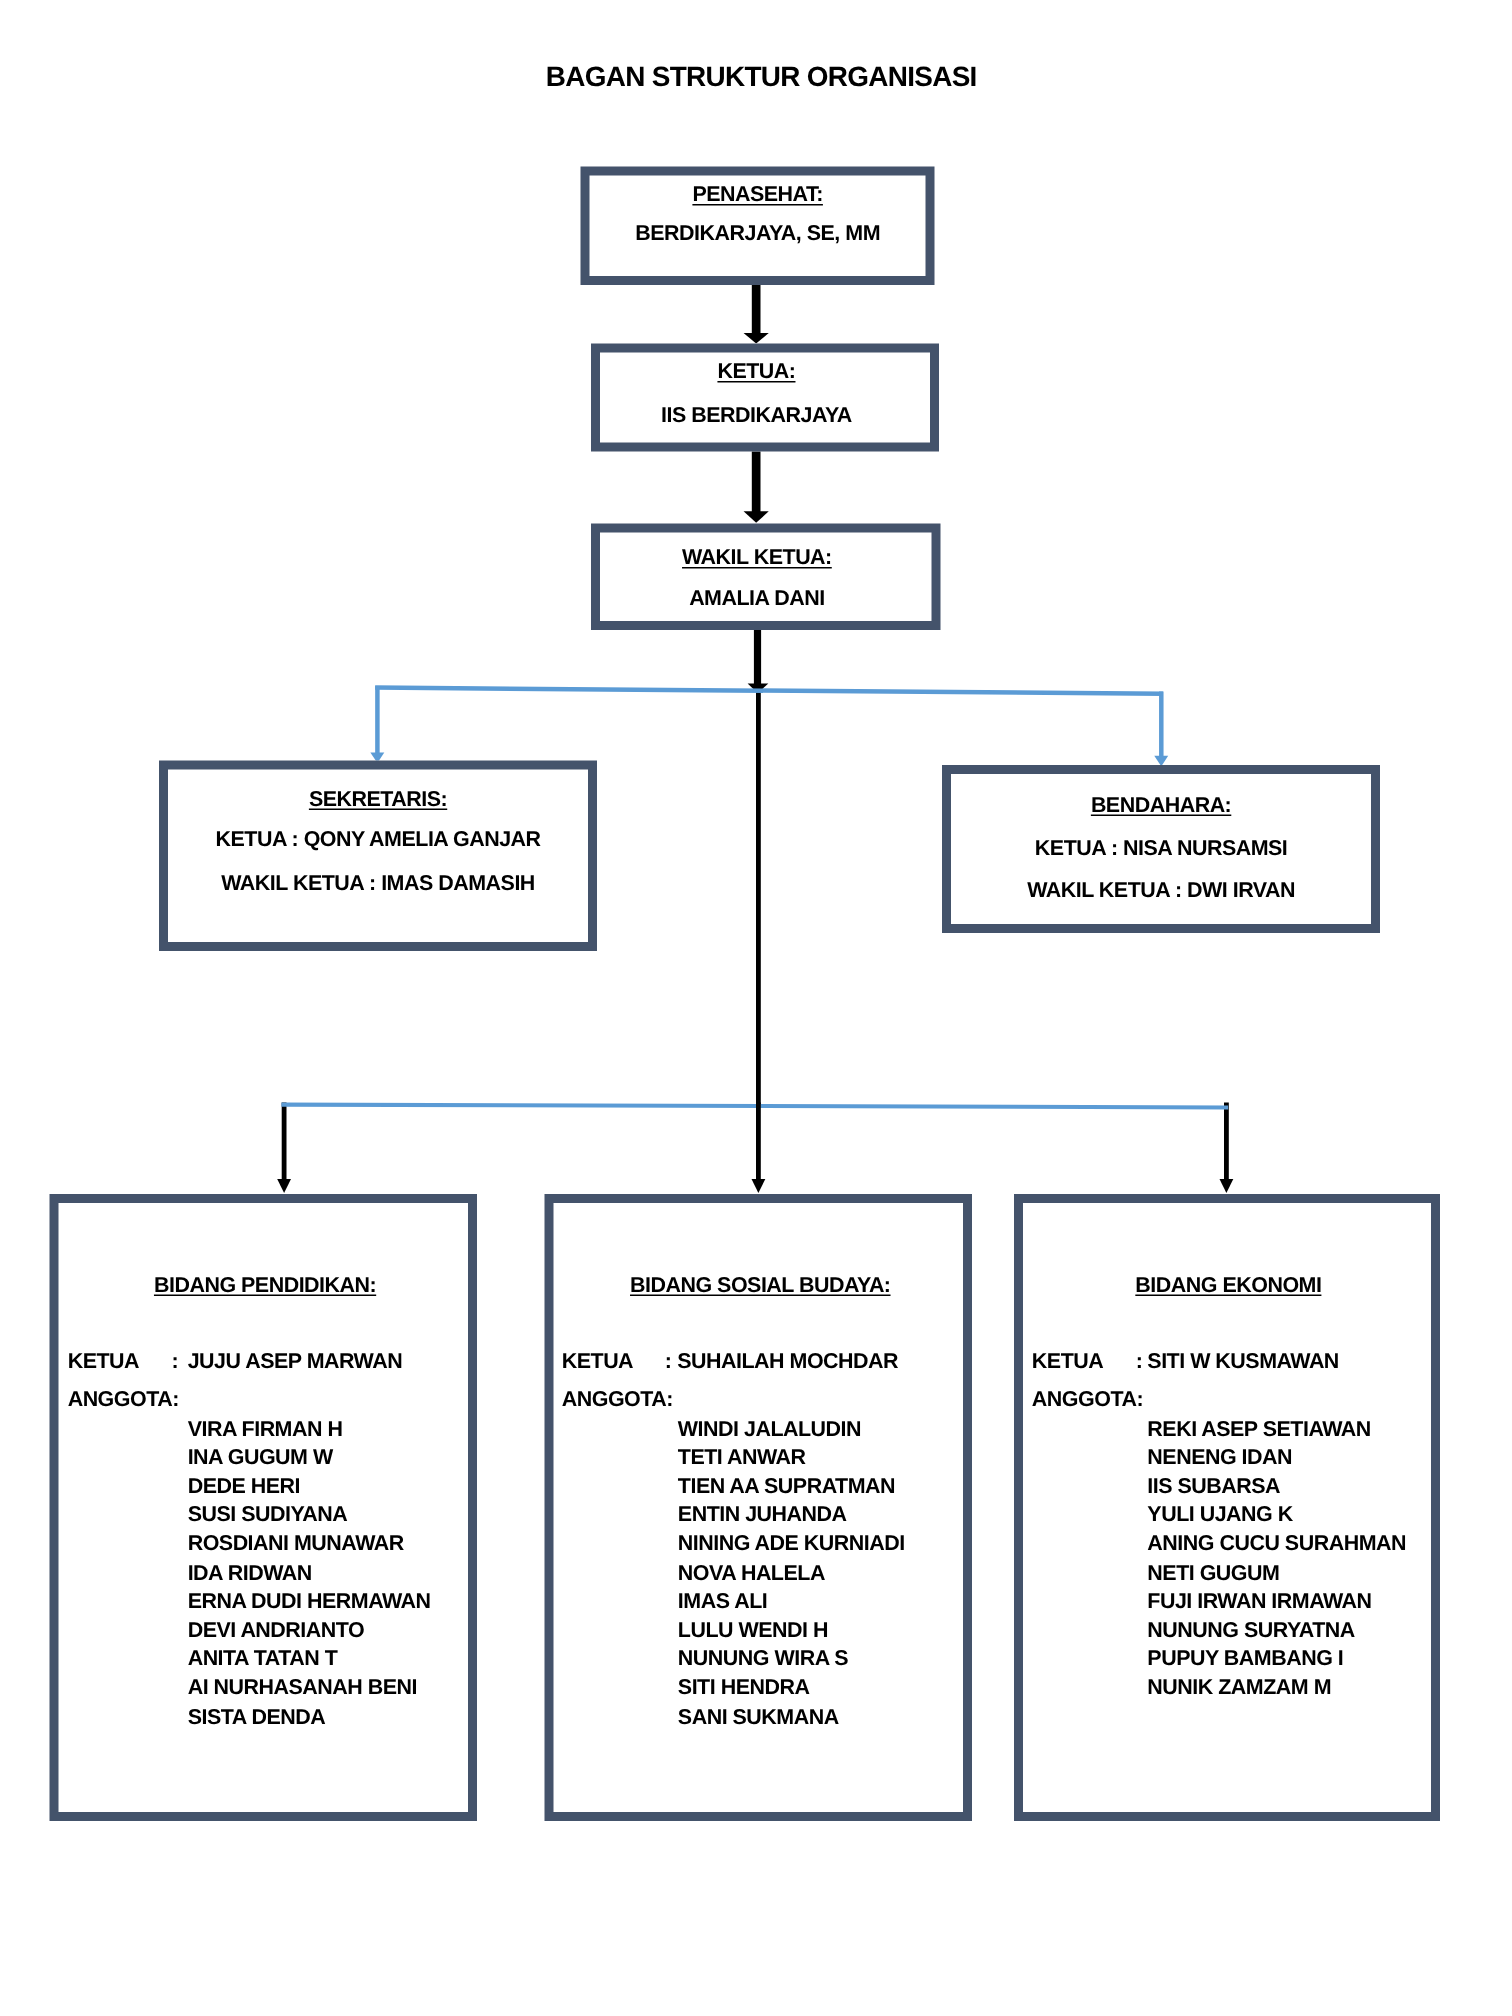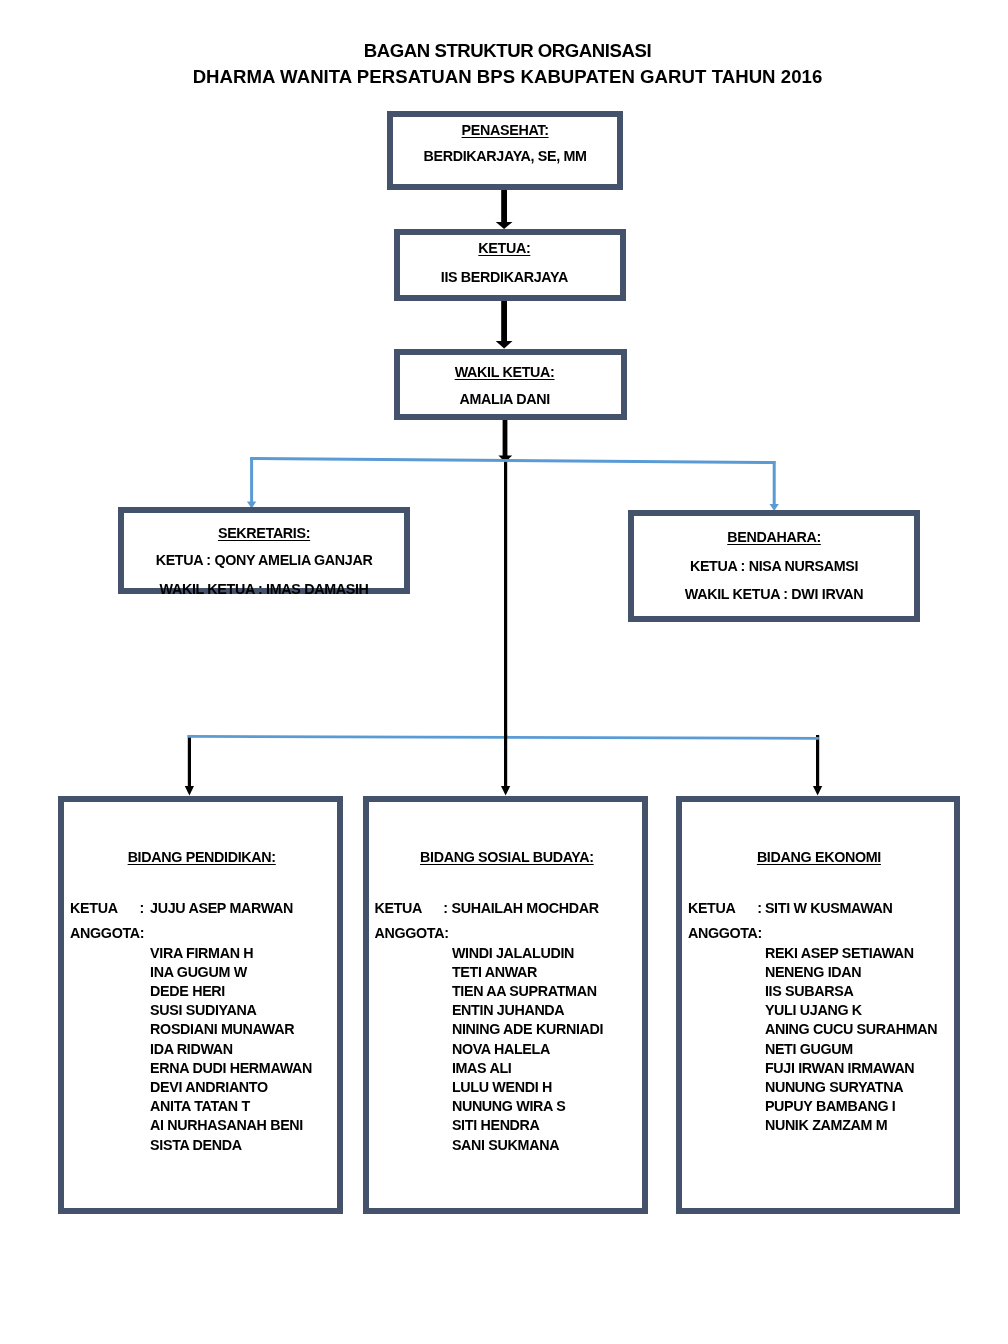--- a/index.html
+++ b/index.html
@@ -28,21 +28,20 @@
   .dvh{position:absolute;left:50%;transform:translateX(calc(-50% + 1.2px));font-weight:bold;font-size:14.3px;letter-spacing:-0.33px;padding-left:0.33px;line-height:1;white-space:nowrap;}
   .dvrow{position:absolute;font-weight:bold;font-size:14.3px;letter-spacing:-0.33px;line-height:1;white-space:nowrap;}
   .mlist{position:absolute;font-weight:bold;font-size:14.3px;letter-spacing:-0.33px;line-height:19.21px;white-space:nowrap;}
 </style>
 </head>
 <body>
 
 <div class="stage">
 
   <div class="title" id="title1">BAGAN STRUKTUR ORGANISASI</div>
-  <div class="title" id="title2">DHARMA WANITA PERSATUAN BPS KABUPATEN GARUT TAHUN 2016</div>
 
   <svg class="conn" viewBox="0 0 1008 1344" aria-hidden="true">
     <g>
       <rect x="501.2" y="182.5" width="5.8" height="40.7" fill="#000"></rect>
       <path d="M495.7 222.0 L512.5 222.0 L504.1 229.0 Z" fill="#000"></path>
     </g>
     <g>
       <rect x="501.2" y="300.3" width="5.8" height="41.7" fill="#000"></rect>
       <path d="M495.7 340.9 L512.5 340.9 L504.1 348.5 Z" fill="#000"></path>
     </g>
@@ -79,33 +78,33 @@
   <div class="box" style="left:393.6px;top:229.0px;width:232.7px;height:71.7px;">
     <span class="ctxt uline" style="top:6.40px;margin-left:-5.8px;">KETUA:</span>
     <span class="ctxt" style="top:35.10px;margin-left:-5.8px;">IIS BERDIKARJAYA</span>
   </div>
 
   <div class="box" style="left:393.6px;top:349.2px;width:233.3px;height:70.8px;">
     <span class="ctxt uline" style="top:9.70px;margin-left:-5.8px;">WAKIL KETUA:</span>
     <span class="ctxt" style="top:37.10px;margin-left:-5.8px;">AMALIA DANI</span>
   </div>
 
-  <div class="box" style="left:106.2px;top:507.4px;width:291.4px;height:87px;margin-left:12px;">
+  <div class="box" style="left:106.2px;top:507.4px;width:291.4px;height:127px;">
     <span class="ctxt uline" style="top:12.45px;">SEKRETARIS:</span>
     <span class="ctxt" style="top:39.50px;">KETUA : QONY AMELIA GANJAR</span>
     <span class="ctxt" style="top:68.30px;">WAKIL KETUA : IMAS DAMASIH</span>
   </div>
 
   <div class="box" style="left:627.5px;top:510.1px;width:292.8px;height:112.0px;">
     <span class="ctxt uline" style="top:14.00px;">BENDAHARA:</span>
     <span class="ctxt" style="top:42.70px;">KETUA : NISA NURSAMSI</span>
     <span class="ctxt" style="top:71.30px;">WAKIL KETUA : DWI IRVAN</span>
   </div>
 
-  <div class="divbox" style="left:58px;top:795.8px;width:284.7px;height:417.9px;">
+  <div class="divbox" style="left:33px;top:795.8px;width:284.7px;height:417.9px;">
     <span class="dvh uline" style="top:48.70px;">BIDANG PENDIDIKAN:</span>
     <span class="dvrow" style="left:6.1px;top:99.60px;">KETUA</span>
     <span class="dvrow" style="left:75.4px;top:99.60px;">:</span>
     <span class="dvrow" style="left:86.1px;top:99.60px;">JUJU ASEP MARWAN</span>
     <span class="dvrow" style="left:6.1px;top:124.30px;">ANGGOTA:</span>
     <div class="mlist" style="left:86.1px;top:141.80px;">
         <div>VIRA FIRMAN H</div>
         <div>INA GUGUM W</div>
         <div>DEDE HERI</div>
         <div>SUSI SUDIYANA</div>

